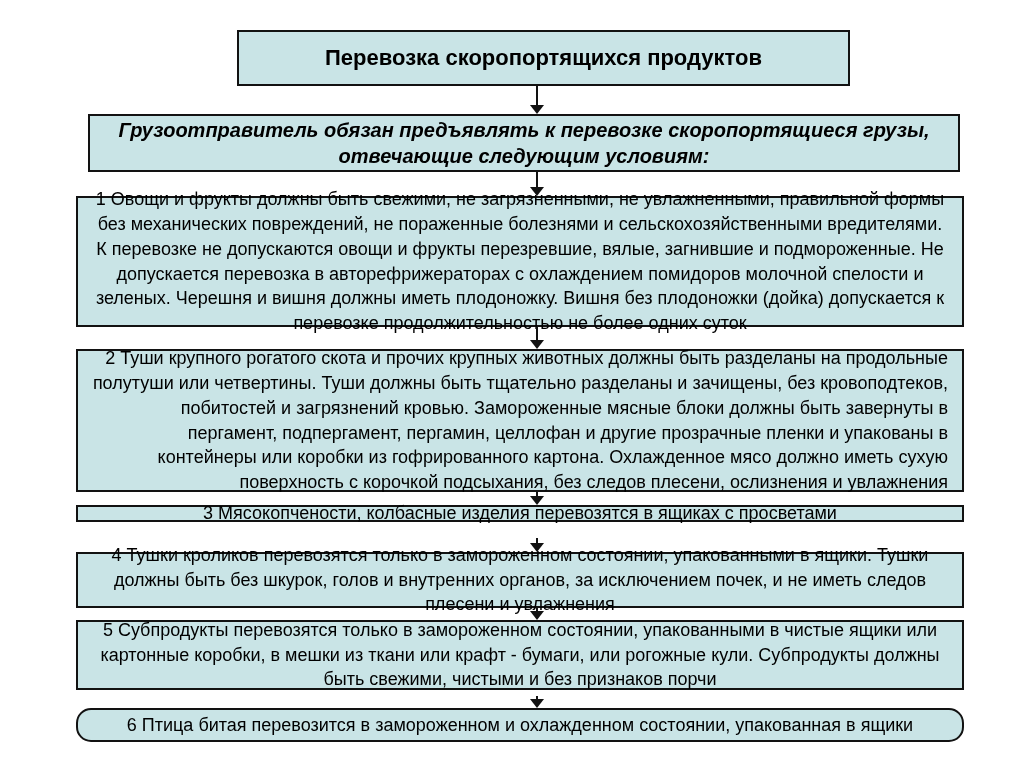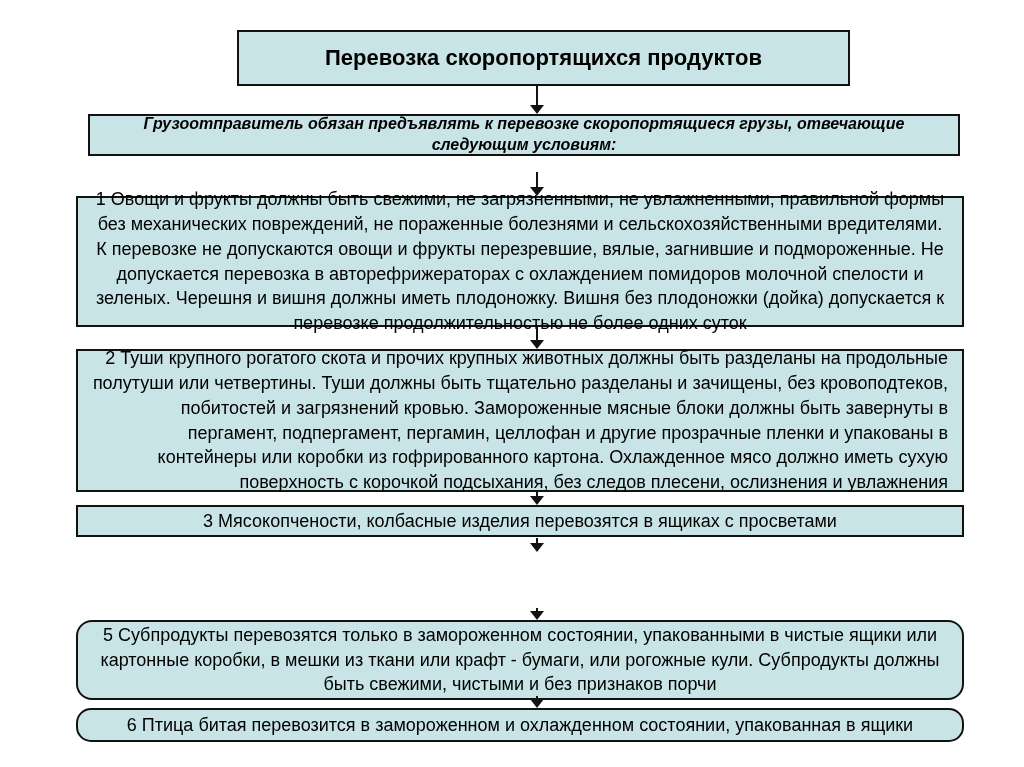--- a/index.html
+++ b/index.html
@@ -25,39 +25,39 @@
     text-align: center;
     color: #000000;
   }
   .title-box {
     left: 237px; top: 30px; width: 613px; height: 56px;
     font-weight: bold;
     font-size: 22px;
     border-width: 2px;
   }
   .subtitle-box {
-    left: 88px; top: 114px; width: 872px; height: 42px;
+    left: 88px; top: 114px; width: 872px; height: 58px;
     font-weight: bold;
     font-style: italic;
-    font-size: 16px;
+    font-size: 20px;
     line-height: 1.3;
     padding: 3px 8px;
   }
   .body-box {
     left: 76px;
     width: 888px;
     font-size: 18px;
     line-height: 1.38;
     padding: 3px 14px;
   }
   .box-1 { top: 196px; height: 131px; }
   .box-2 { top: 349px; height: 143px; text-align: right; }
-  .box-3 { top: 505px; height: 32px; }
+  .box-3 { top: 505px; height: 17px; }
   .box-4 { top: 552px; height: 56px; }
-  .box-5 { top: 620px; height: 80px; border-radius: 16px; }
+  .box-5 { top: 620px; height: 70px; }
   .box-6 { top: 708px; height: 34px; border-radius: 15px; }
 
   .arrow {
     position: absolute;
     left: 529px;
     width: 16px;
     display: flex;
     flex-direction: column;
     align-items: center;
   }
@@ -123,20 +123,23 @@
 
   <div class="box body-box box-3">
     <span>3 Мясокопчености, колбасные изделия перевозятся в ящиках с просветами</span>
   </div>
 
   <div class="arrow arrow-e">
     <span class="shaft"></span>
     <span class="head"></span>
   </div>
 
+  <div class="box body-box box-4">
+    <span>4 Тушки кроликов перевозятся только в замороженном состоянии, упакованными в ящики. Тушки должны быть без шкурок, голов и внутренних органов, за исключением почек, и не иметь следов плесени и увлажнения</span>
+  </div>
 
   <div class="arrow arrow-f">
     <span class="shaft"></span>
     <span class="head"></span>
   </div>
 
   <div class="box body-box box-5">
     <span>5 Субпродукты перевозятся только в замороженном состоянии, упакованными в чистые ящики или картонные коробки, в мешки из ткани или крафт - бумаги, или рогожные кули. Субпродукты должны быть свежими, чистыми и без признаков порчи</span>
   </div>
 

